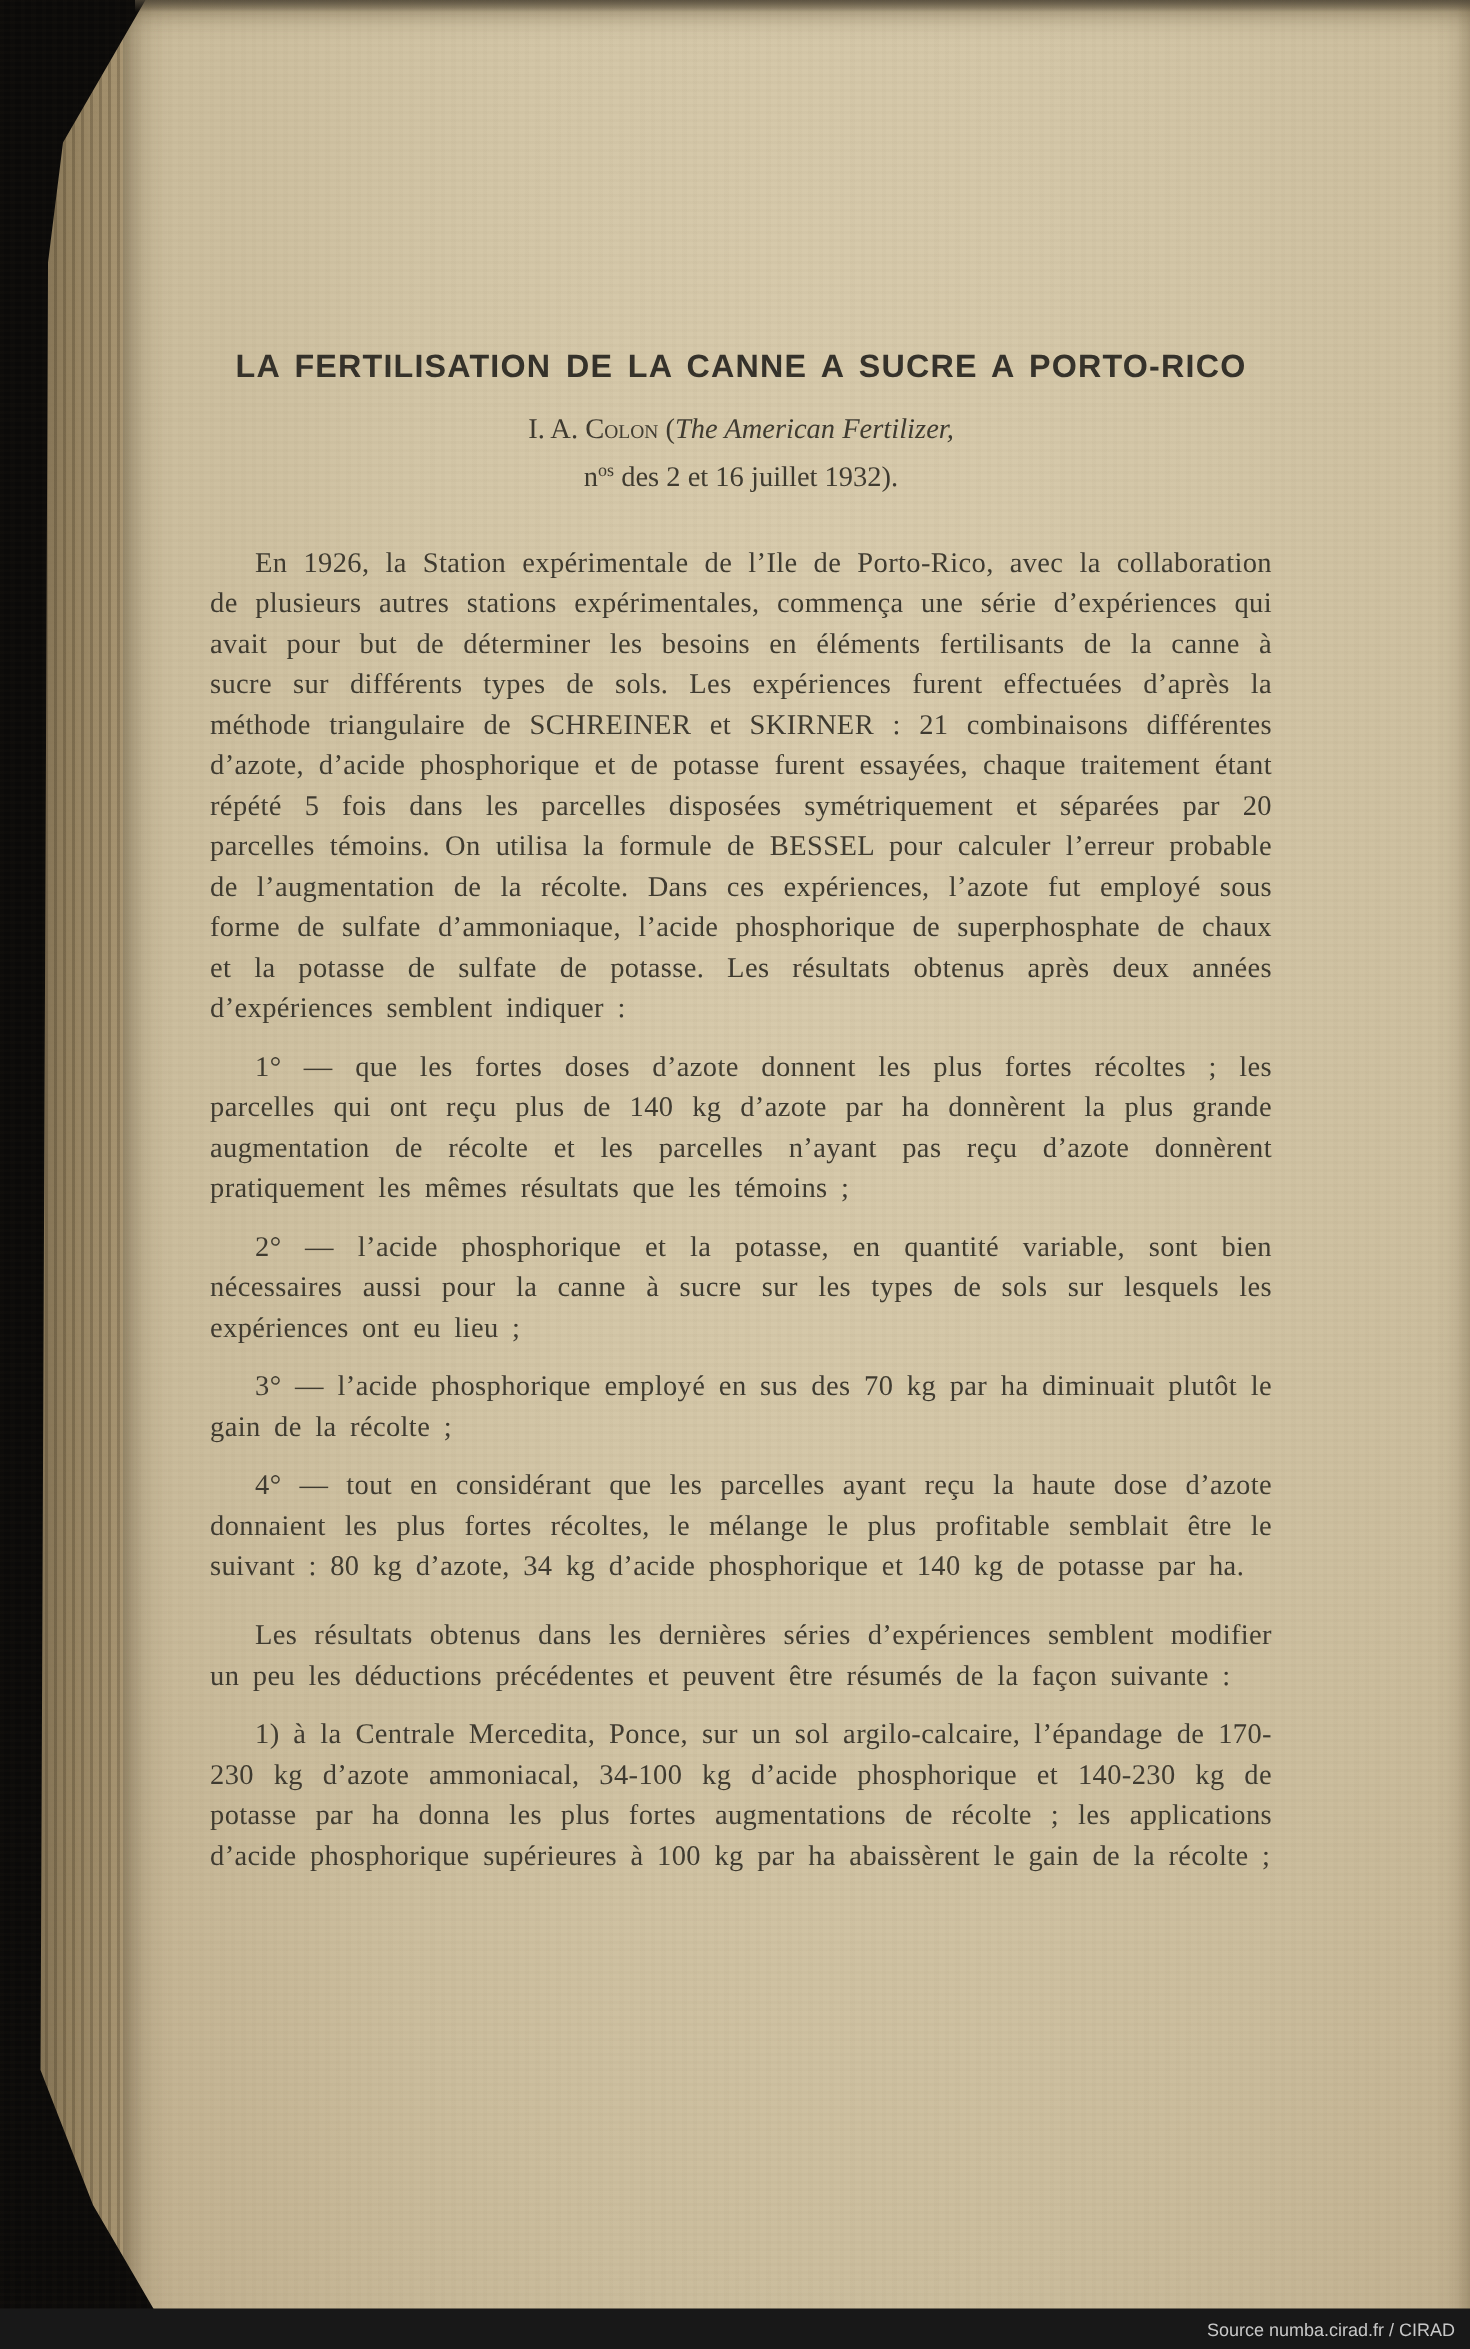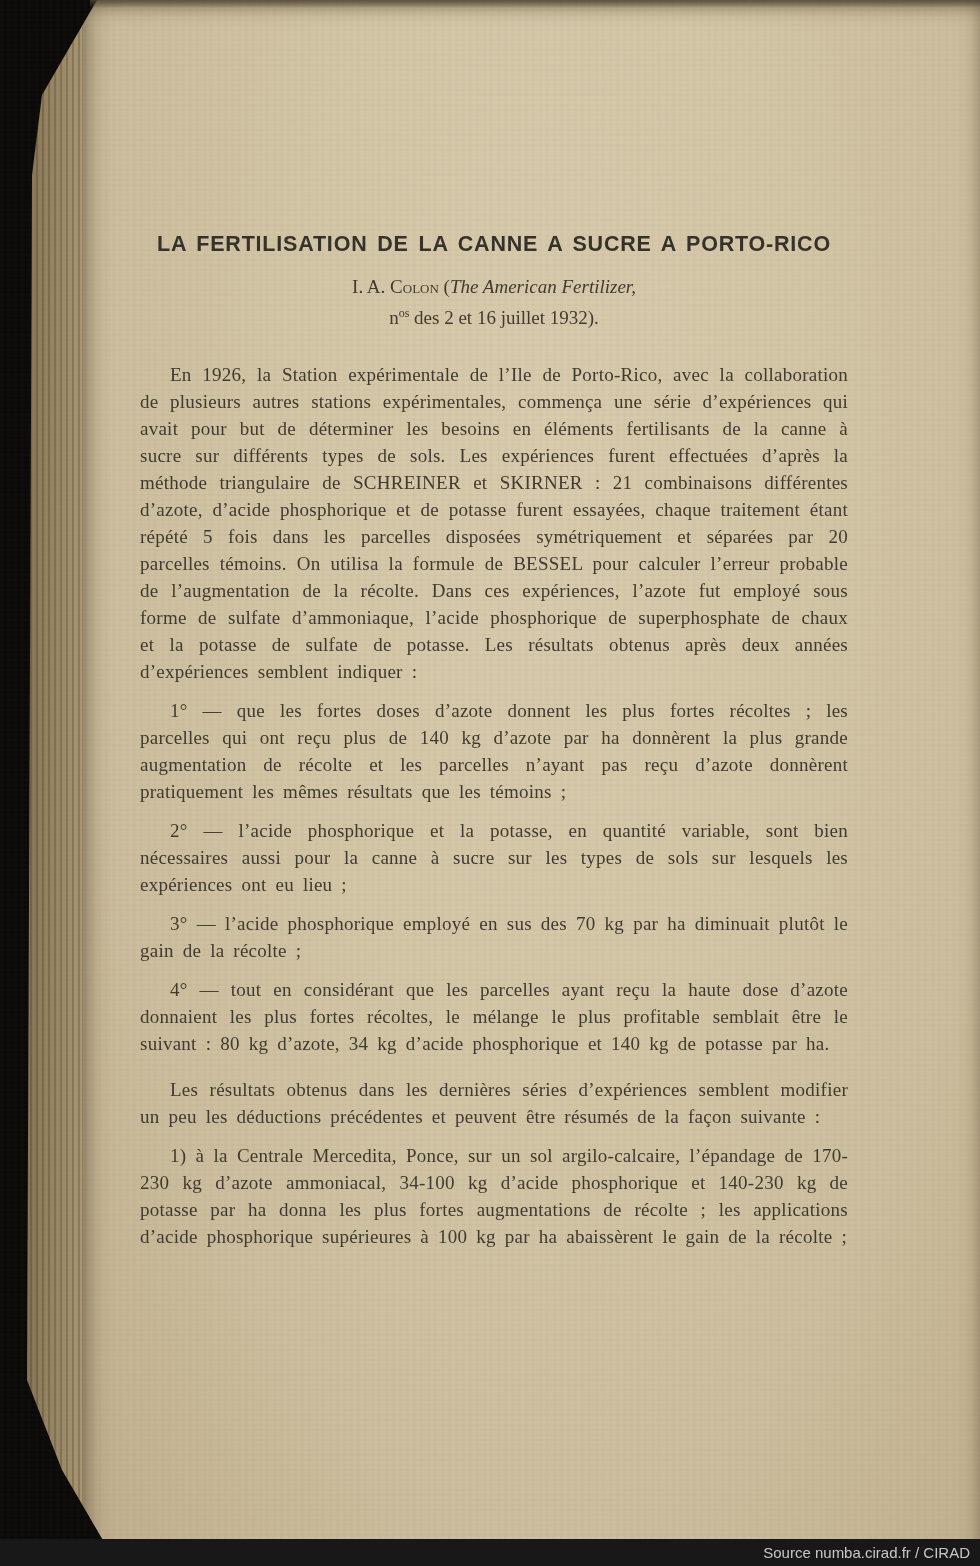--- a/index.html
+++ b/index.html
@@ -103,21 +103,21 @@
     left: 0; right: 0; bottom: 0;
     height: 27px;
     background: #181818;
     display: flex;
     align-items: center;
     justify-content: flex-end;
     padding-right: 10px;
     box-sizing: border-box;
     z-index: 10;
     font-family: "Liberation Sans", sans-serif;
-    font-size: 15px;
+    font-size: 12px;
     color: #c8c8c8;
   }
 </style>
 </head>
 <body>
 
 <div class="scan">
 
   <div class="edge-stack"></div>
 

